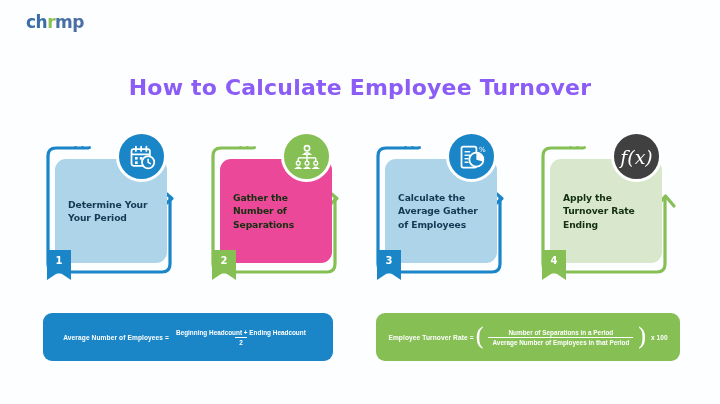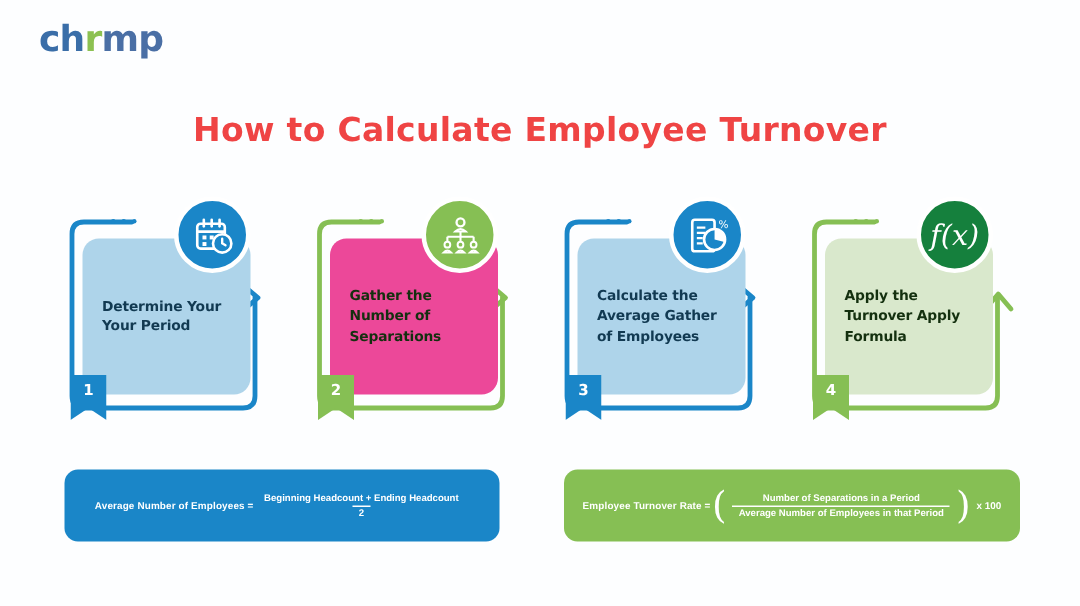--- a/index.html
+++ b/index.html
@@ -7,32 +7,32 @@
     width:720px;height:404px;overflow:hidden;
     background:#ffffff;
     font-family:"Liberation Sans", sans-serif;
     position:relative;
   }
   #stage{position:absolute;left:0;top:0;width:720px;height:404px;background:#fdfeff;}
 
   
   .logo{
     position:absolute;left:26px;top:14px;
-    font-size:24px;font-weight:bold;letter-spacing:-0.5px;
+    font-size:17px;font-weight:bold;letter-spacing:-0.5px;
     font-family:"DejaVu Sans", sans-serif;
     line-height:1;
   }
   .logo .c1{color:#3a6ea8;}
   .logo .c2{color:#8cc152;}
   .logo .c3{color:#4a6fa5;}
 
   
   .title{
     position:absolute;left:0;top:75px;width:720px;text-align:center;
-    font-size:22px;font-weight:bold;color:#ef4444;letter-spacing:.2px;
+    font-size:22px;font-weight:bold;color:#8b5cf6;letter-spacing:.2px;
     font-family:"DejaVu Sans", sans-serif;
   }
 
   
   .step{position:absolute;top:140px;width:168px;height:150px;}
   .step.s1{left:36px;}
   .step.s2{left:201px;}
   .step.s3{left:366px;}
   .step.s4{left:531px;}
 
@@ -213,23 +213,23 @@
     <svg class="frame-svg" viewBox="0 0 168 150">
       <path d="M52 8 L20 8 Q12 8 12 16 L12 124 Q12 132 20 132 L126 132 Q134 132 134 124 L134 58" fill="none" stroke="#86bf54" stroke-width="3.2" stroke-linecap="round"></path>
       <path d="M126 66 L134.5 56 L143 66" fill="none" stroke="#86bf54" stroke-width="3.2" stroke-linecap="round" stroke-linejoin="round"></path>
     </svg>
     <div class="dots">
       <i style="background:#86bf54"></i>
         <i style="background:#86bf54"></i>
         <i style="background:#86bf54"></i>
     </div>
     <div class="card" style="background:#d9e8cc">
-      <div class="card-txt">Apply the Turnover Apply Formula</div>
-    </div>
-    <div class="badge-circle" style="background:#15803d">
+      <div class="card-txt">Apply the Turnover Rate Ending</div>
+    </div>
+    <div class="badge-circle" style="background:#404040">
       <span class="fx">f(x)</span>
     </div>
     <div class="numtag">
       <svg width="24" height="30" viewBox="0 0 24 30" style="position:absolute;left:0;top:0;">
         <path d="M0 0 H24 V30 L12 22 L0 30 Z" fill="#86bf54"></path>
       </svg>
       <div class="nt-num">4</div>
     </div>
   </div>
 

